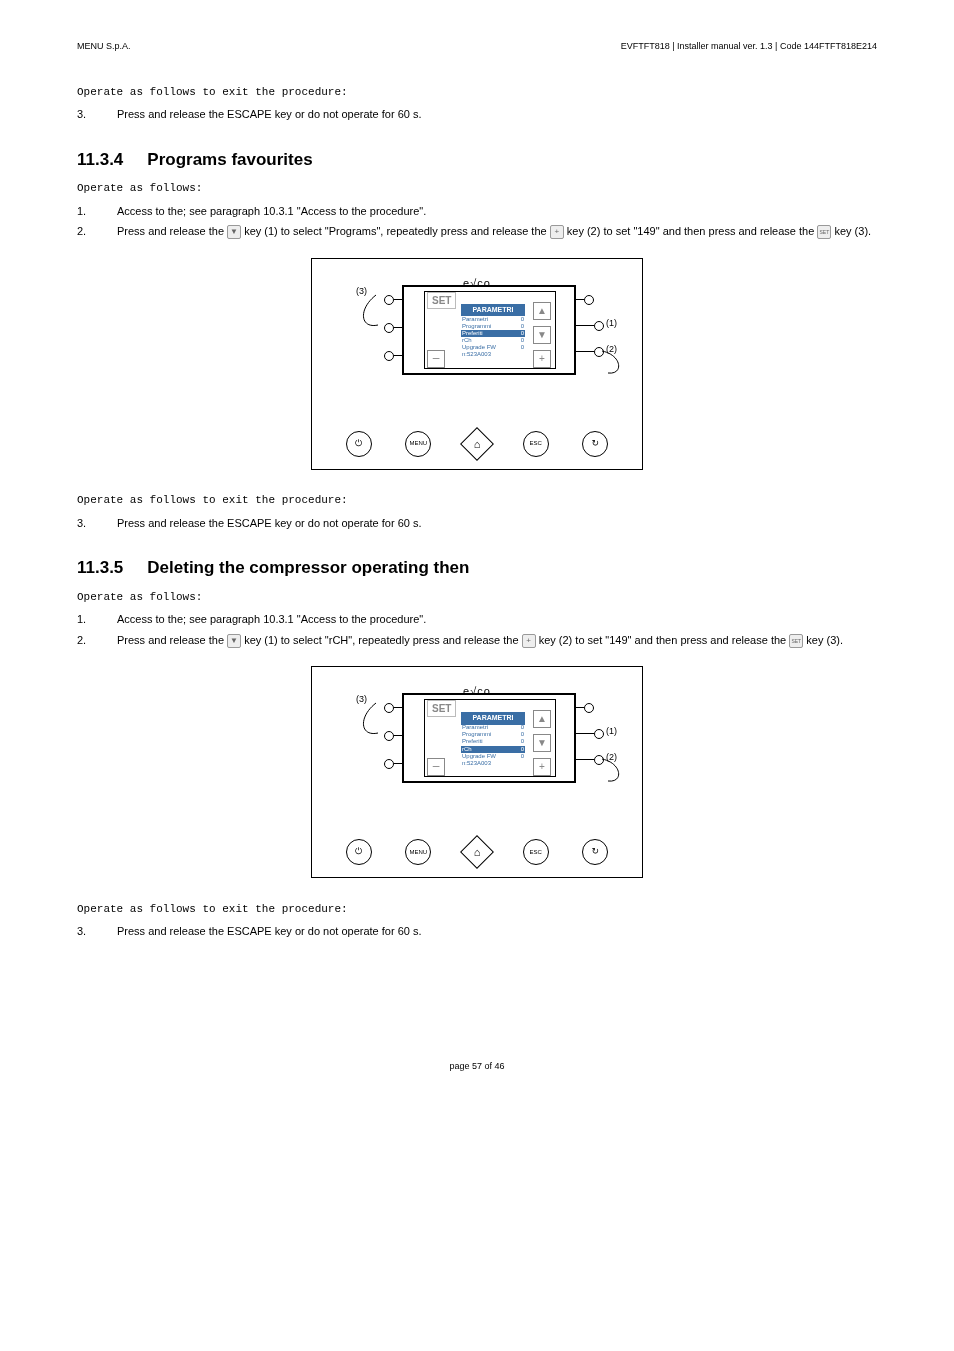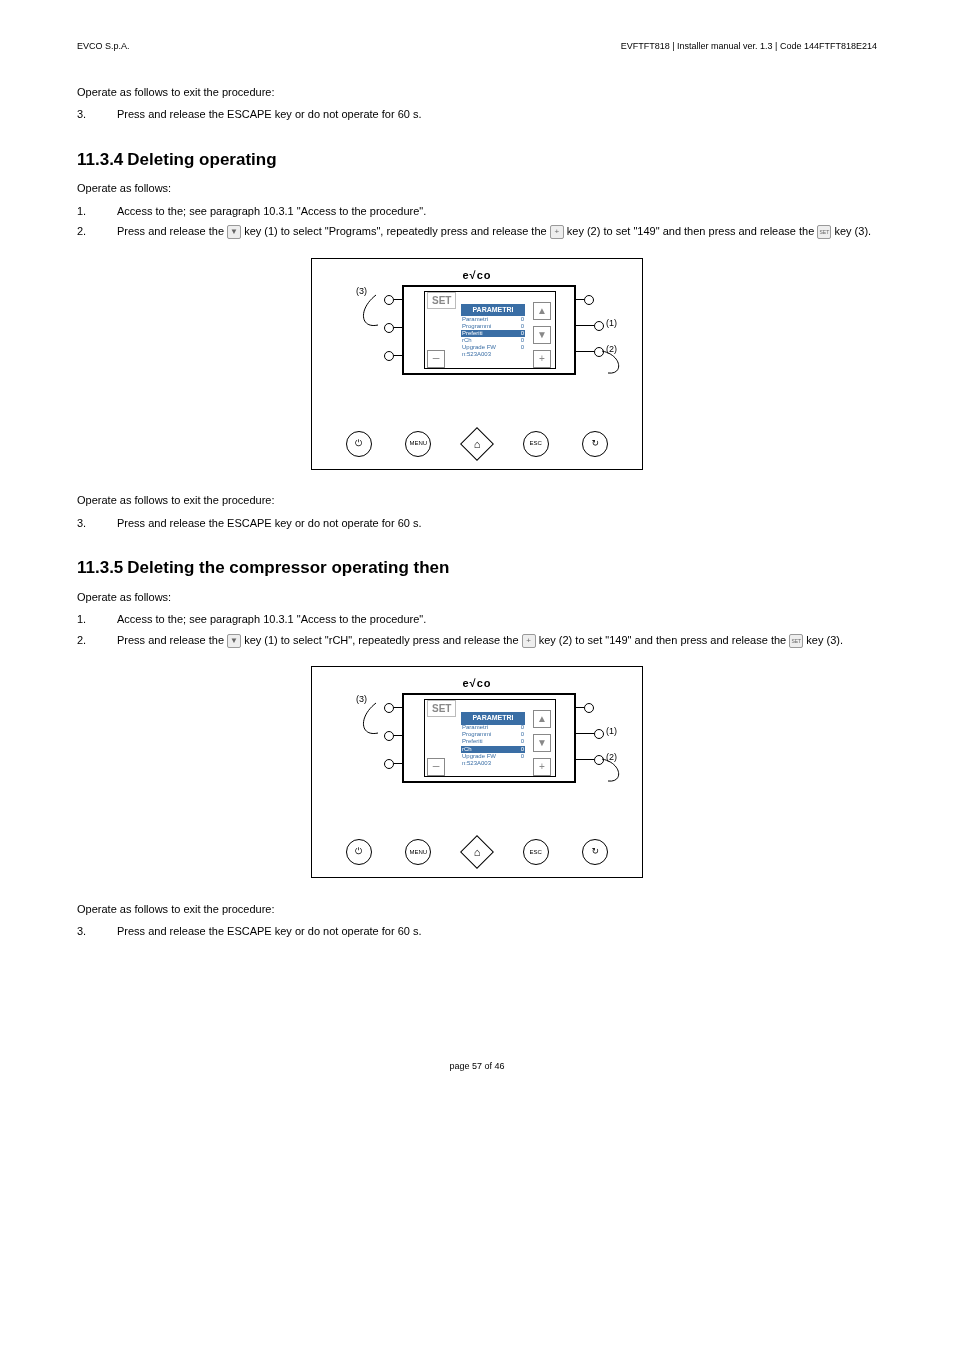--- a/index.html
+++ b/index.html
@@ -10,50 +10,50 @@
     color: #000;
     line-height: 1.5;
     padding: 0 30px;
   }
   .header-row {
     display: flex;
     justify-content: space-between;
     font-size: 9px;
     margin-bottom: 30px;
   }
-  .intro { margin: 18px 0 6px 0; }
+  .intro { margin: 18px 0 6px 0; font-family: Liberation Mono, monospace; }
   .step {
     display: flex;
     margin: 4px 0;
   }
   .step-num { width: 40px; flex-shrink:0; }
   .step-body { flex:1; text-align: justify; }
   h2.section-title {
     font-size: 17px;
     font-weight: bold;
     margin-top: 24px;
     margin-bottom: 8px;
   }
-  .sec-num { display:inline-block; margin-right:4px; }
+  .sec-num { display:inline-block; margin-right:24px; }
   .bold { font-weight: normal; }
   .keyicon {
     display:inline-block;
     width:12px; height:12px;
     border:1px solid #999; border-radius:2px;
     background:#eee; color:#666;
     font-size:8px; line-height:12px; text-align:center;
     vertical-align:middle;
   }
   .figure-wrap { text-align:center; margin: 18px 0 14px 0; }
   .figure {
     display:inline-block;
     border:1px solid #000; width:330px; height:210px;
     position:relative;
   }
-  .evco-logo { position:absolute; top:8px; left:50%; transform:translateX(-50%); font-size:11px; font-weight:bold; letter-spacing:1px; }
+  .evco-logo { position:absolute; top:16px; left:50%; transform:translateX(-50%); font-size:11px; font-weight:normal; letter-spacing:1px; }
   .panel-outer {
     position:absolute; top:26px; left:90px; width:170px; height:86px;
     border:2px solid #000;
   }
   .panel-screen {
     position:absolute; left:20px; top:4px; width:130px; height:76px;
     border:1px solid #000; background:#fff;
   }
   .screen-set { position:absolute; left:2px; top:0; font-size:10px; font-weight:bold; color:#888; border:1px solid #bbb; padding:0 4px; background:#fff; }
   .screen-header { position:absolute; left:36px; top:12px; width:64px; background:#3a6ea5; color:#fff; font-size:7px; font-weight:bold; text-align:center; padding:1px 0; }
@@ -77,32 +77,32 @@
   }
   .b-icon { width:24px; height:24px; border:1.5px solid #000; border-radius:50%; font-size:9px; display:flex; align-items:center; justify-content:center; }
   .b-oct { width:22px; height:22px; border:1.5px solid #000; transform:rotate(45deg); display:flex; align-items:center; justify-content:center; }
   .b-oct span { transform:rotate(-45deg); font-size:11px; }
   .footer { text-align:center; font-size:9px; margin-top:120px; }
 </style>
 </head>
 <body>
 
 <div class="header-row">
-  <span>EVCO S.p.A.</span>
+  <span>MENU S.p.A.</span>
   <span>EVFTFT818 | Installer manual ver. 1.3 | Code 144FTFT818E214</span>
 </div>
 
 <div class="intro">Operate as follows to exit the procedure:</div>
 <div class="step">
   <div class="step-num">3.</div>
   <div class="step-body">Press and release the ESCAPE key or do not operate for 60 s.</div>
 </div>
 
 <h2 class="section-title">
-  <span class="sec-num">11.3.4</span><span>Deleting operating</span>
+  <span class="sec-num">11.3.4</span><span>Programs favourites</span>
 </h2>
 <div class="intro" style="margin-top:4px">Operate as follows:</div>
 <div class="step">
   <div class="step-num">1.</div>
   <div class="step-body">Access to the; see paragraph 10.3.1 "Access to the procedure".</div>
 </div>
 <div class="step">
   <div class="step-num">2.</div>
   <div class="step-body">
     <span>Press and release the </span><span class="keyicon">▼</span><span> key (1) to select "</span><span class="bold">Programs</span><span>", repeatedly press and release the </span><span class="keyicon">+</span><span> key (2) to set "</span><span class="bold">149</span><span>" and then press and release the </span><span class="keyicon" style="font-size:5px">SET</span><span> key (3).</span>

